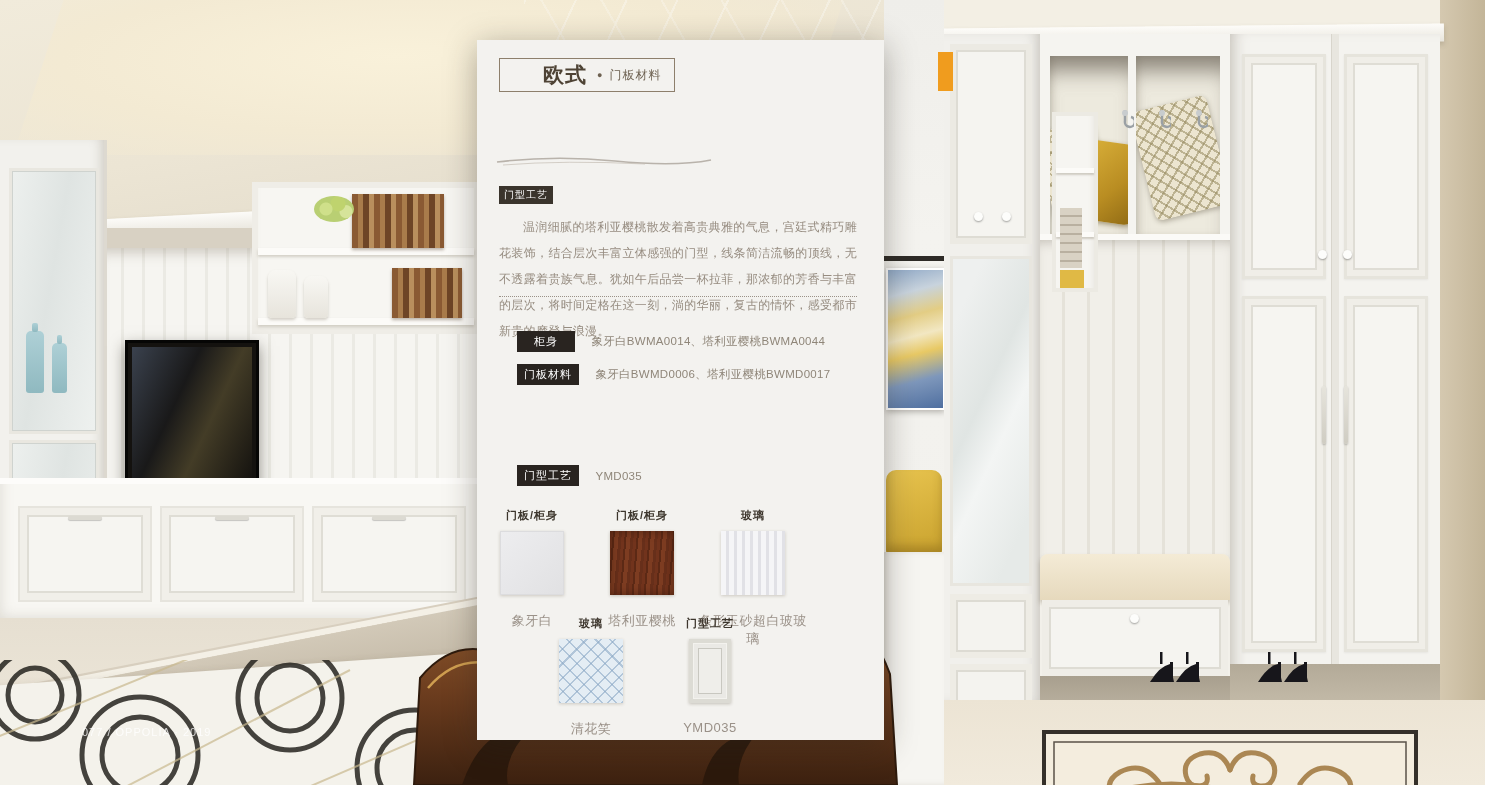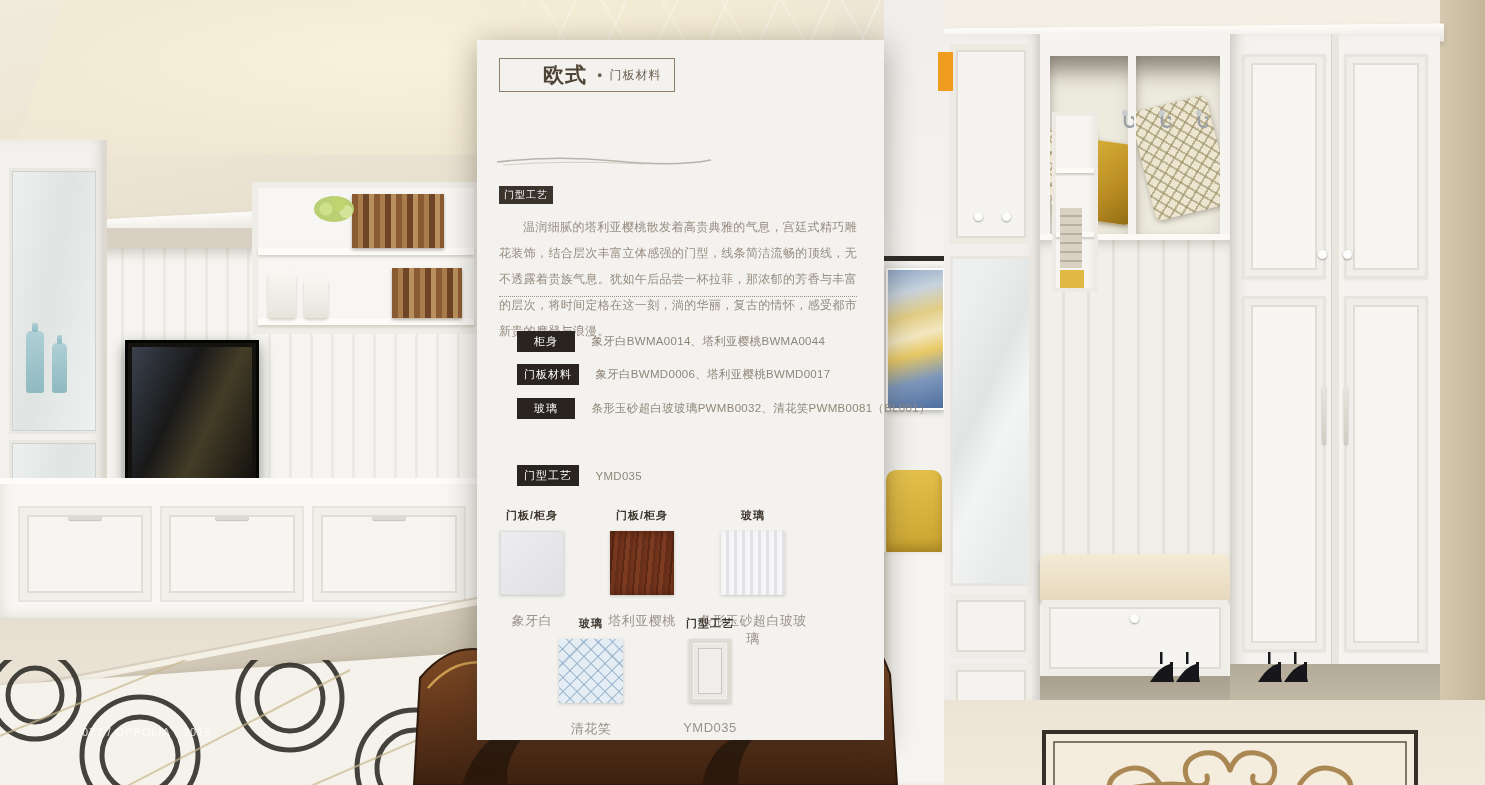--- a/index.html
+++ b/index.html
@@ -399,24 +399,20 @@
   <div class="dotline"></div>
 
   <div class="spec-row" style="top:291px;">
     <span class="spec-tag">柜身</span>
     <span class="spec-val">象牙白BWMA0014、塔利亚樱桃BWMA0044</span>
   </div>
   <div class="spec-row" style="top:324px;">
     <span class="spec-tag">门板材料</span>
     <span class="spec-val">象牙白BWMD0006、塔利亚樱桃BWMD0017</span>
   </div>
-  <div class="spec-row" style="top:358px;">
-    <span class="spec-tag">玻璃</span>
-    <span class="spec-val">条形玉砂超白玻玻璃PWMB0032、清花笑PWMB0081（BL001）</span>
-  </div>
   <div class="spec-row" style="top:425px;">
     <span class="spec-tag">门型工艺</span>
     <span class="spec-val">YMD035</span>
   </div>
 
   <div class="sw-cell" style="left:0px;top:468px;">
     <div class="sw-cat">门板/柜身</div>
     <div class="sw-box sw-ivory"></div>
     <div class="sw-name">象牙白</div>
   </div>

